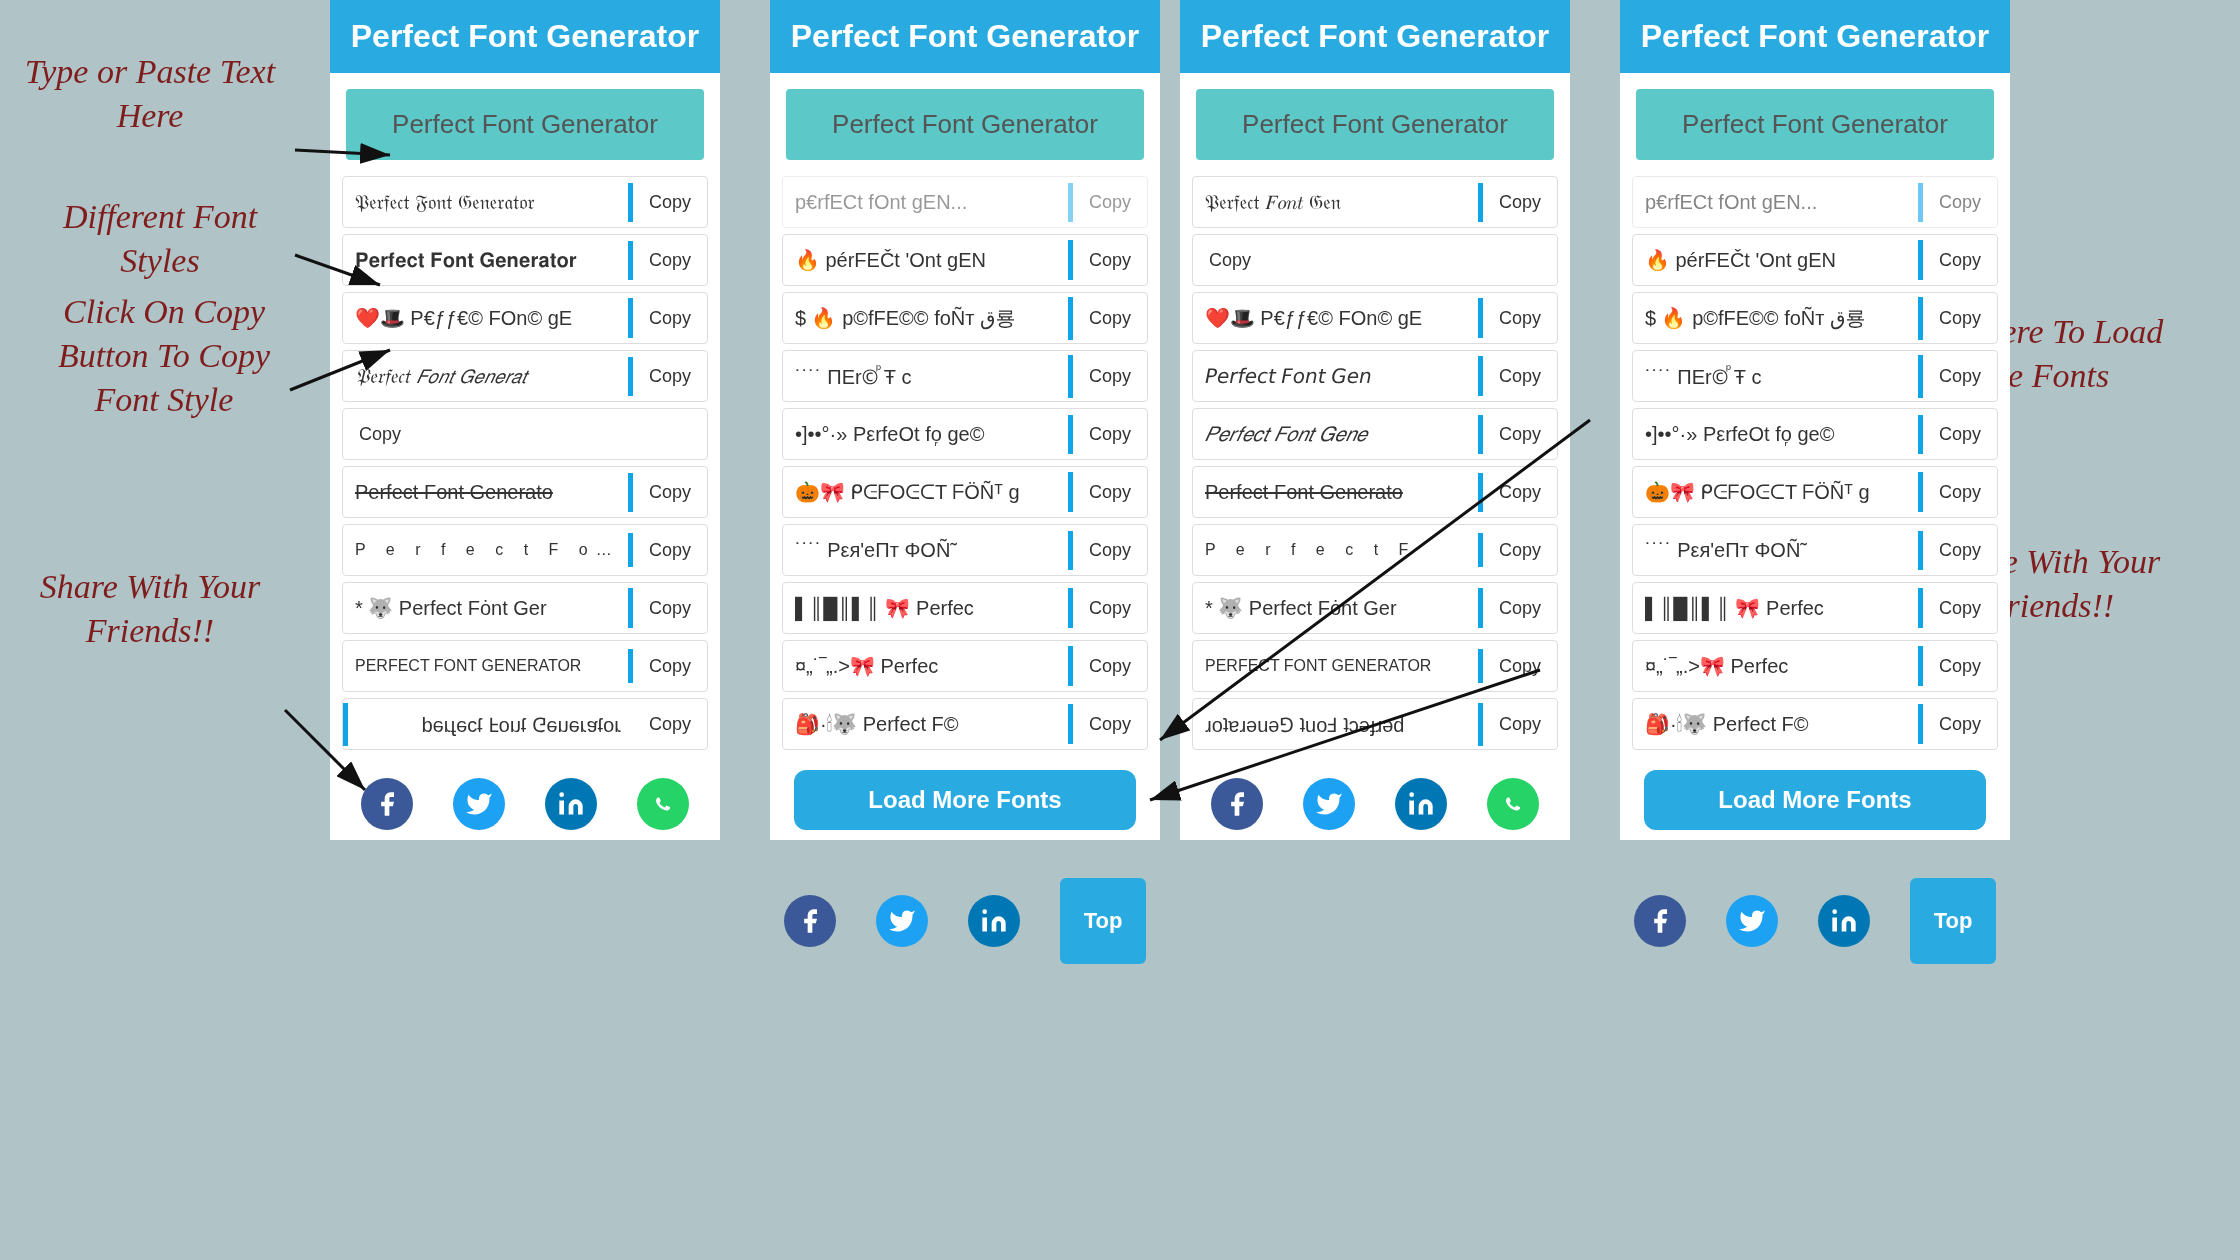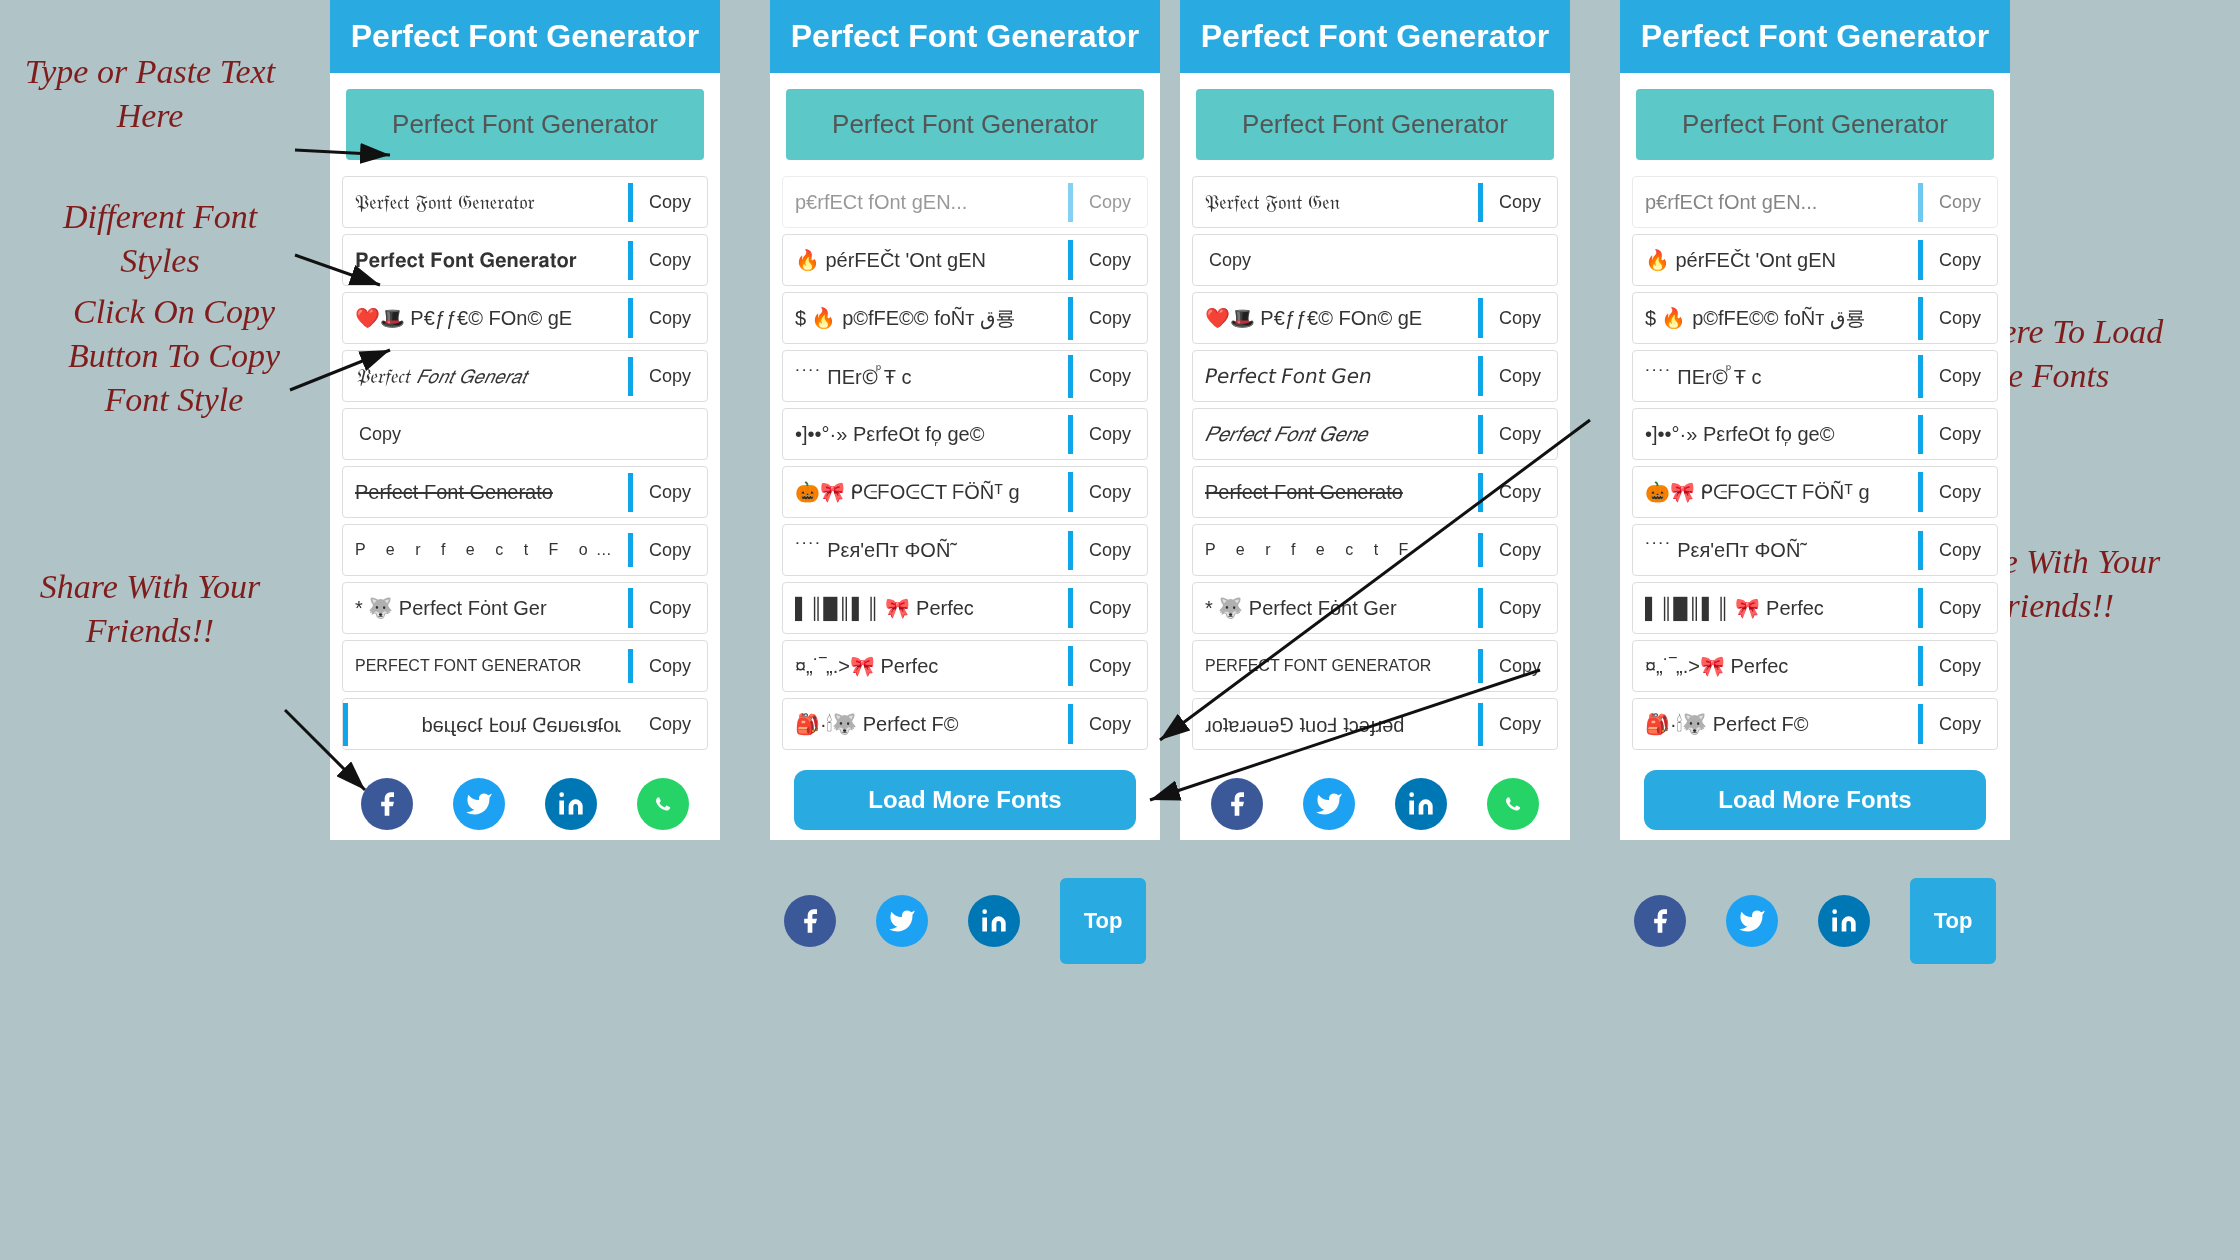--- a/index.html
+++ b/index.html
@@ -152,21 +152,21 @@
     }
     #panel-right {
       left: 770px;
       top: 0;
       height: 840px;
     }
 
     
     .ann-type { top: 50px; left: 20px; width: 260px; }
     .ann-diff { top: 195px; left: 20px; width: 280px; }
-    .ann-click { top: 290px; left: 34px; width: 280px; }
+    .ann-click { top: 290px; left: 24px; width: 280px; }
     .ann-share { top: 565px; left: 20px; width: 260px; }
     .ann-loadmore { top: 310px; right: 60px; width: 300px; }
     .ann-share2 { top: 540px; right: 50px; width: 280px; }
 
     
     .arrows-svg {
       position: absolute;
       top: 0;
       left: 0;
       width: 2240px;
@@ -367,21 +367,21 @@
 
 <div id="panel-right2" class="phone-panel">
   <div class="phone-header">
     <h1>Perfect Font Generator</h1>
   </div>
 
   <input class="text-input-area" value="Perfect Font Generator" type="text" style="">
 
   <div class="font-list">
     <div class="font-row">
-      <span class="font-text">𝔓𝔢𝔯𝔣𝔢𝔠𝔱 𝔉𝔬𝔫𝔱 𝔊𝔢𝔫</span>
+      <span class="font-text">𝔓𝔢𝔯𝔣𝔢𝔠𝔱 𝐹𝑜𝑛𝑡 𝔊𝔢𝔫</span>
       <button class="copy-btn">Copy</button>
     </div>
     <div class="font-row">
       <button class="copy-btn">Copy</button>
     </div>
     <div class="font-row">
       <span class="font-text">❤️🎩 P€ƒƒ€© FOn© gE</span>
       <button class="copy-btn">Copy</button>
     </div>
     <div class="font-row">

